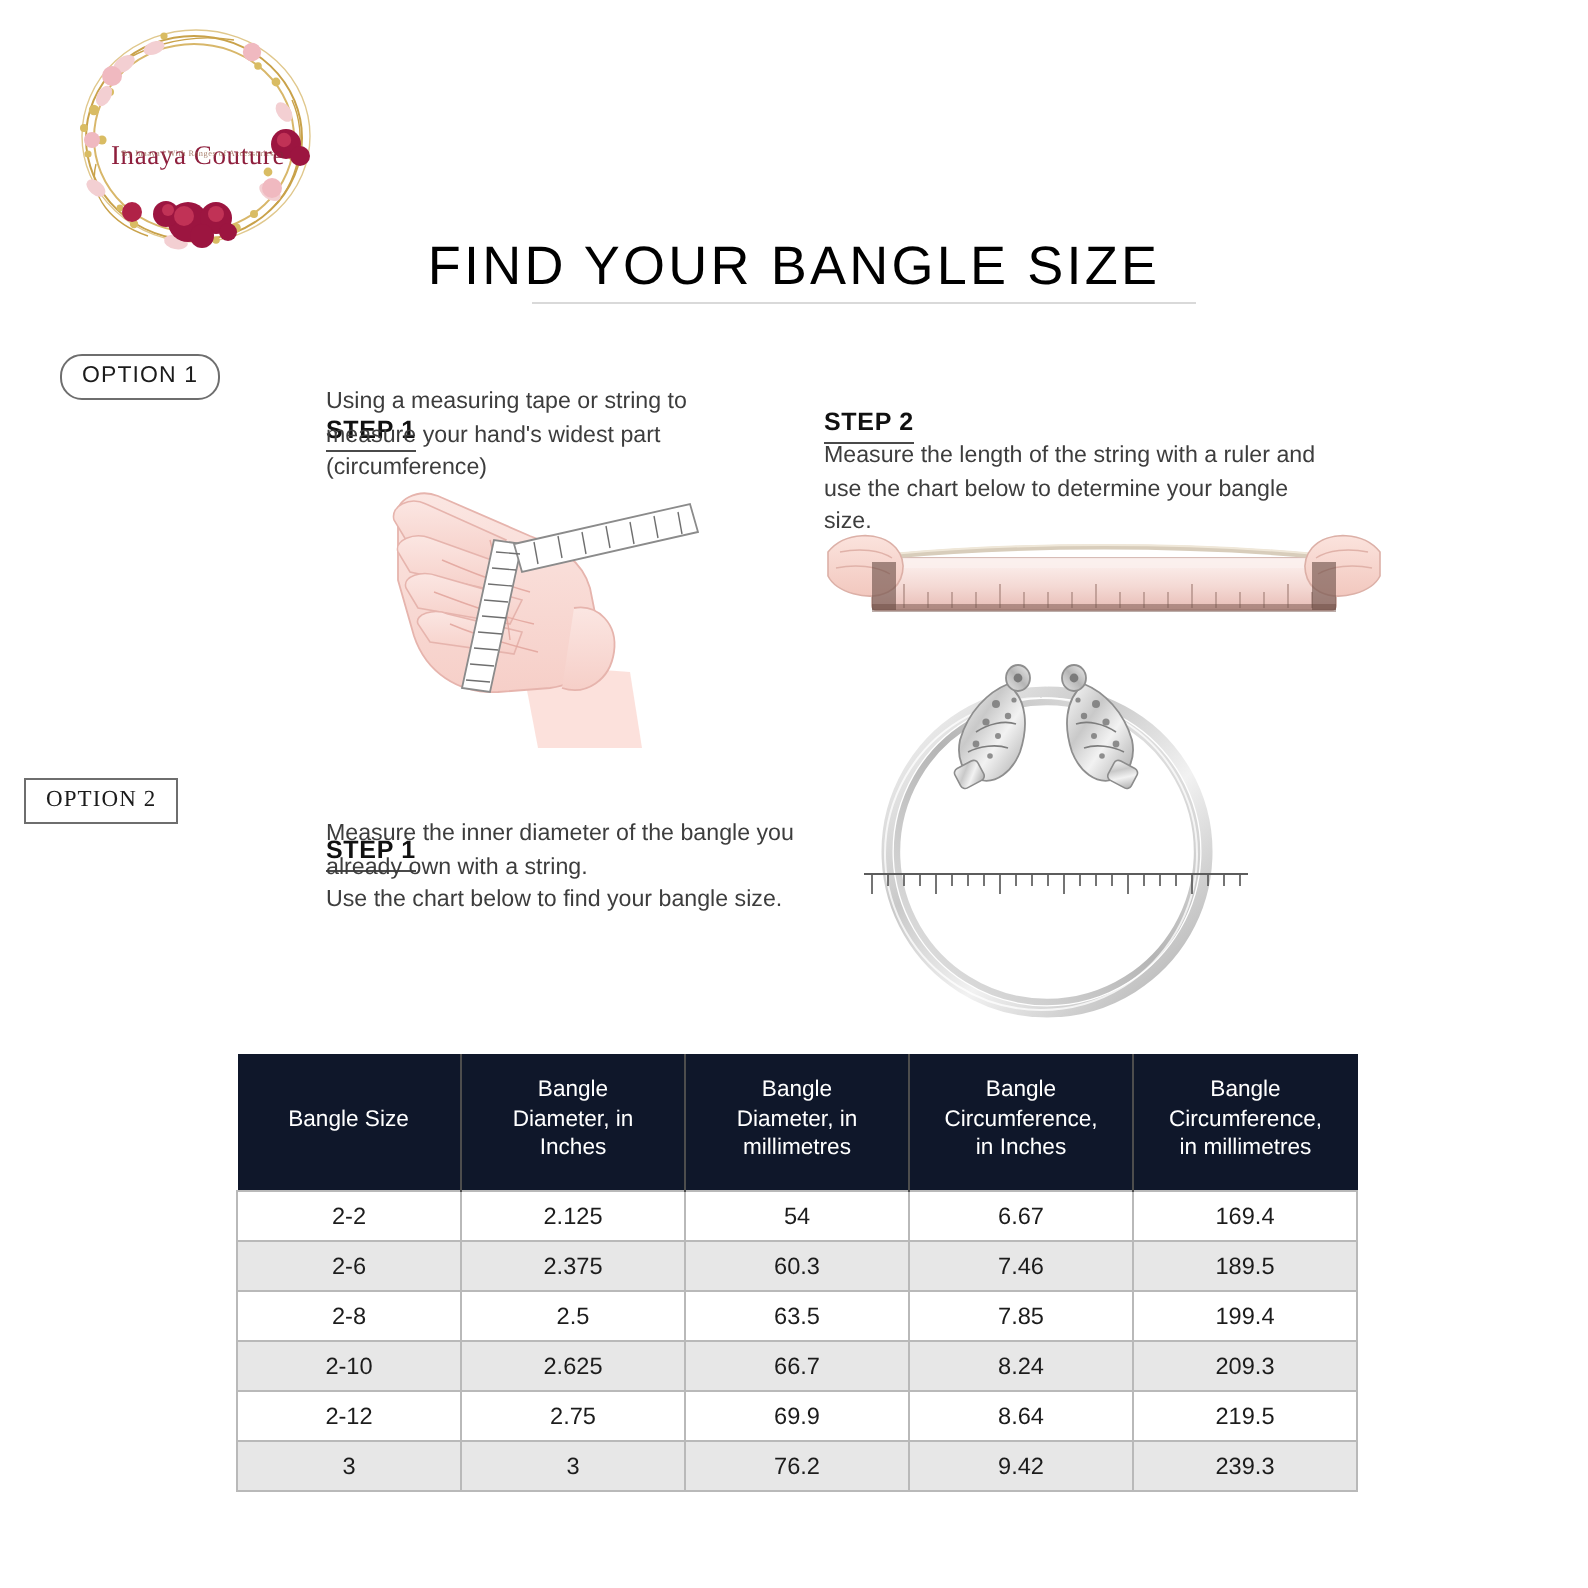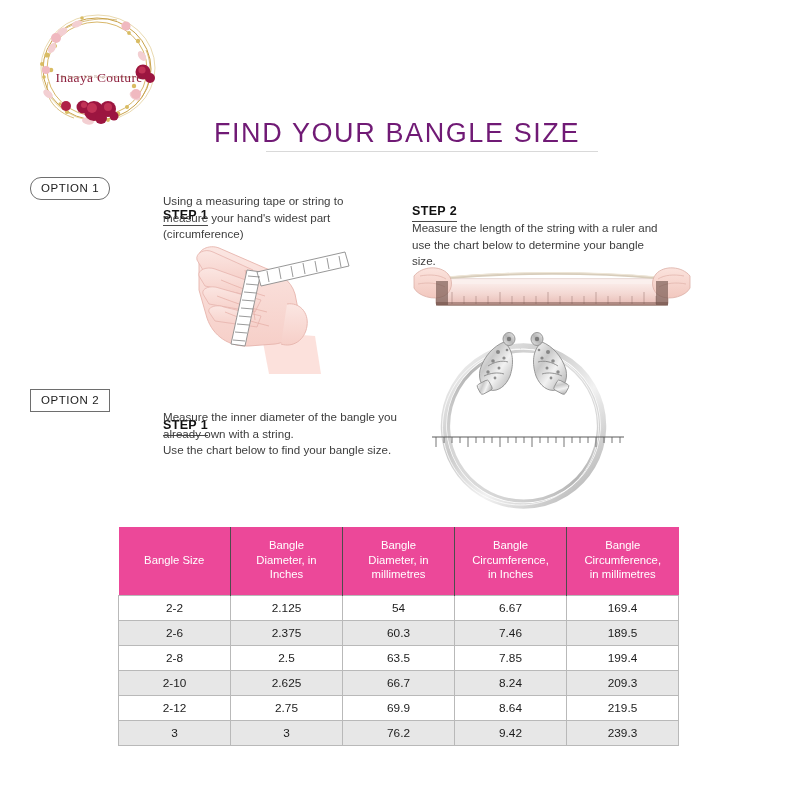--- a/index.html
+++ b/index.html
@@ -27,36 +27,36 @@
     font-family:"Liberation Serif", serif;
     font-size:4.2px; letter-spacing:.25px; color:#9a6a55;
     white-space:nowrap; opacity:.85;
   }
 
   
   .title {
     position:absolute; left:0; top:118px; width:794px;
     text-align:center;
     font-size:27px; font-weight:400; letter-spacing:1.6px;
-    color:#701a75;
+    color:#000000;
   }
   .title-rule {
     position:absolute; left:266px; top:151px; width:332px; height:1px;
     background:#d9d9d9;
   }
 
   
   .option-badge {
     position:absolute;
     border:1px solid #6e6e6e;
     font-size:11.5px; letter-spacing:.55px; color:#1b1b1b;
     padding:4px 10px 5px; background:#fff; white-space:nowrap;
   }
   #opt1 { left:30px; top:177px;border-radius:11px; }
-  #opt2 { left:30px; top:389px; }
+  #opt2 { left:12px; top:389px;font-family:Liberation Serif, serif; }
 
   
   .step-head {
     position:absolute;
     font-size:12.5px; font-weight:700; letter-spacing:.35px; color:#111;
     padding-bottom:3px; border-bottom:1.4px solid #4a4a4a;margin-top:32px;
   }
   .step-body {
     position:absolute;
     font-size:11.6px; line-height:16.6px; color:#3d3d3d;
@@ -71,21 +71,21 @@
   
   .art { position:absolute; }
   #hand-art { left:195px; top:240px; width:180px; height:135px; }
   #ruler-art { left:412px; top:248px; width:280px; height:82px; }
   #bangle-art { left:418px; top:330px; width:210px; height:190px; }
 
   
   .tbl-wrap { position:absolute; left:118px; top:527px; width:560px; }
   table { border-collapse:collapse; width:560px; table-layout:fixed; }
   thead th {
-    background:#ec4899; color:#ffffff;
+    background:#0f172a; color:#ffffff;
     font-size:11.3px; font-weight:400; line-height:14.6px;
     padding:11px 4px 13px; text-align:center;
     border-right:1px solid #4d4d4d;
     vertical-align:middle;
   }
   thead th:last-child { border-right:none; }
   tbody td {
     font-size:11.8px; color:#1c1c1c; text-align:center;
     padding:5px 3px; height:22px;
     border:1px solid #b9b9b9;

